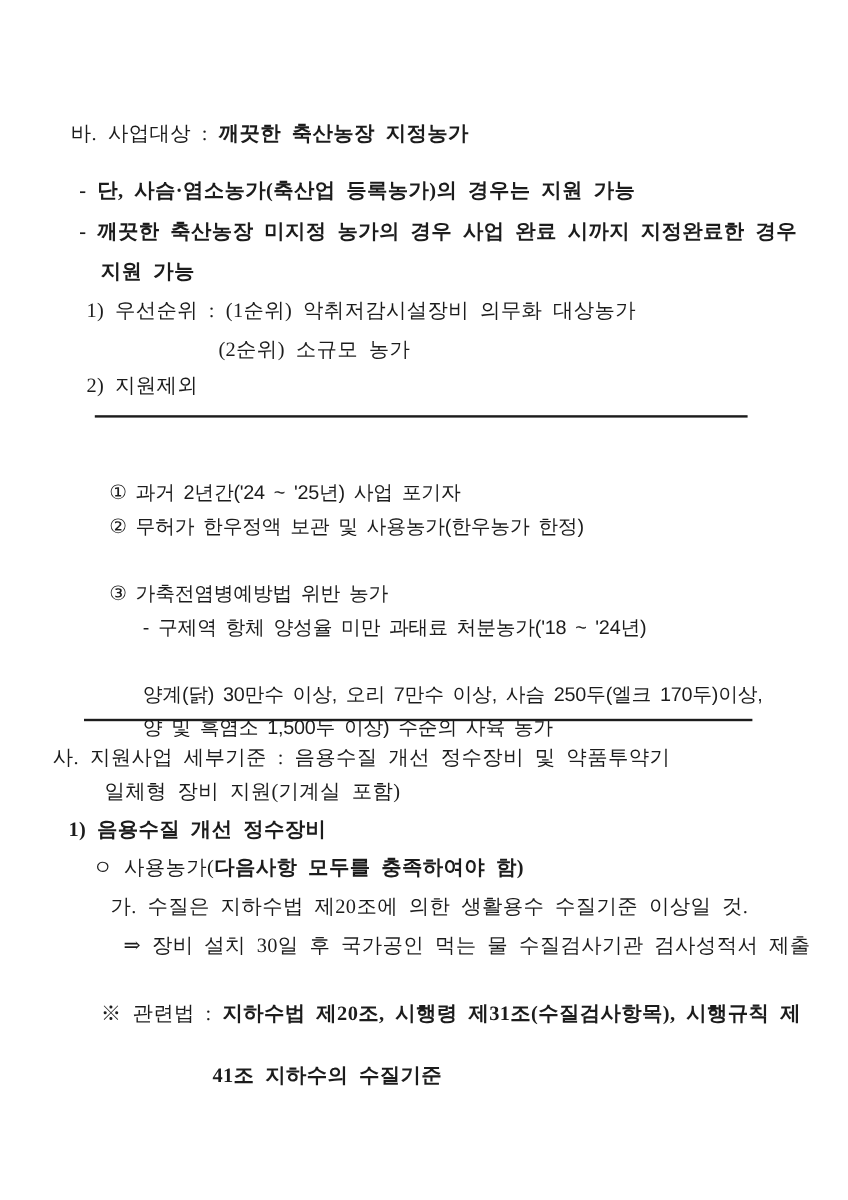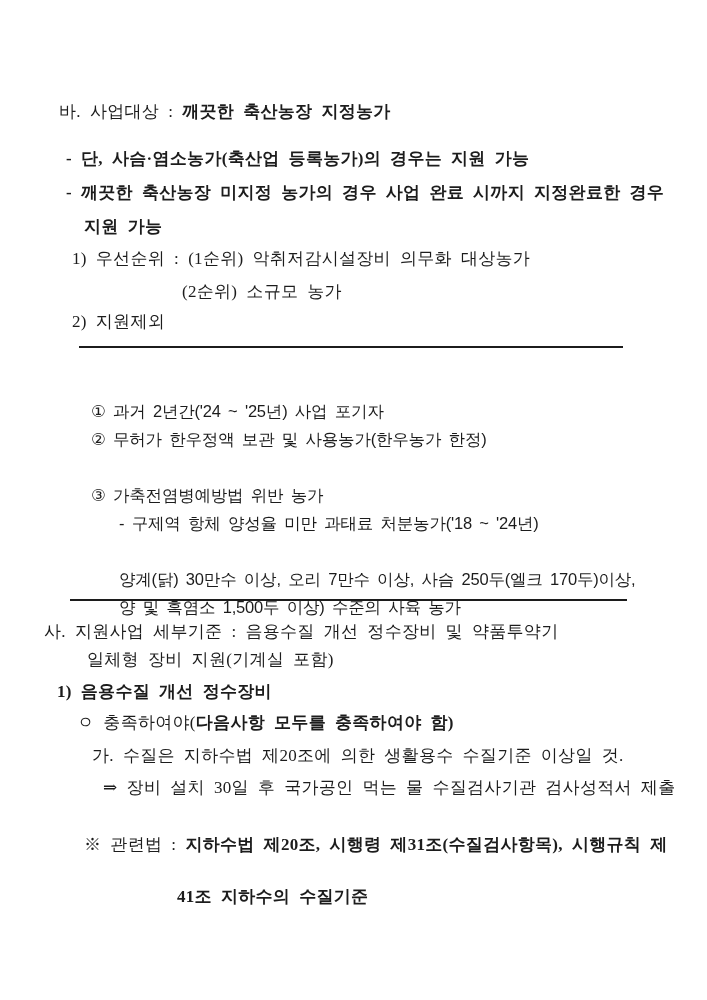--- a/index.html
+++ b/index.html
@@ -65,21 +65,21 @@
   <div class="line gothic" style="top:533px; left:119px;">양계(닭) 30만수 이상, 오리 7만수 이상, 사슴 250두(엘크 170두)이상,</div>
   <div class="line gothic" style="top:561px; left:119px;">양 및 흑염소 1,500두 이상) 수준의 사육 농가</div>
 
   <div class="rule" style="top:599px; left:70px; width:557px;"></div>
 
   <div class="line serif" style="top:621px; left:44px;">사. 지원사업 세부기준 : 음용수질 개선 정수장비 및 약품투약기</div>
   <div class="line serif" style="top:649px; left:87px;">일체형 장비 지원(기계실 포함)</div>
 
   <div class="line serif b" style="top:681px; left:57px;">1) 음용수질 개선 정수장비</div>
 
-  <div class="line serif" style="top:712px; left:77px;"><span>ㅇ 충족하여야(</span><span class="b">다음사항 모두를 충족하여야 함)</span></div>
+  <div class="line serif" style="top:712px; left:77px;"><span>ㅇ 사용농가(</span><span class="b">다음사항 모두를 충족하여야 함)</span></div>
 
   <div class="line serif" style="top:745px; left:92px;">가. 수질은 지하수법 제20조에 의한 생활용수 수질기준 이상일 것.</div>
 
   <div class="line serif" style="top:777px; left:103px;">⇒ 장비 설치 30일 후 국가공인 먹는 물 수질검사기관 검사성적서 제출</div>
 
 
   <div class="line serif" style="top:834px; left:84px;"><span>※ 관련법 : </span><span class="b">지하수법 제20조, 시행령 제31조(수질검사항목), 시행규칙 제</span></div>
 
   <div class="line serif b" style="top:866px; left:177px;margin-top:20px;">41조 지하수의 수질기준</div>
 

